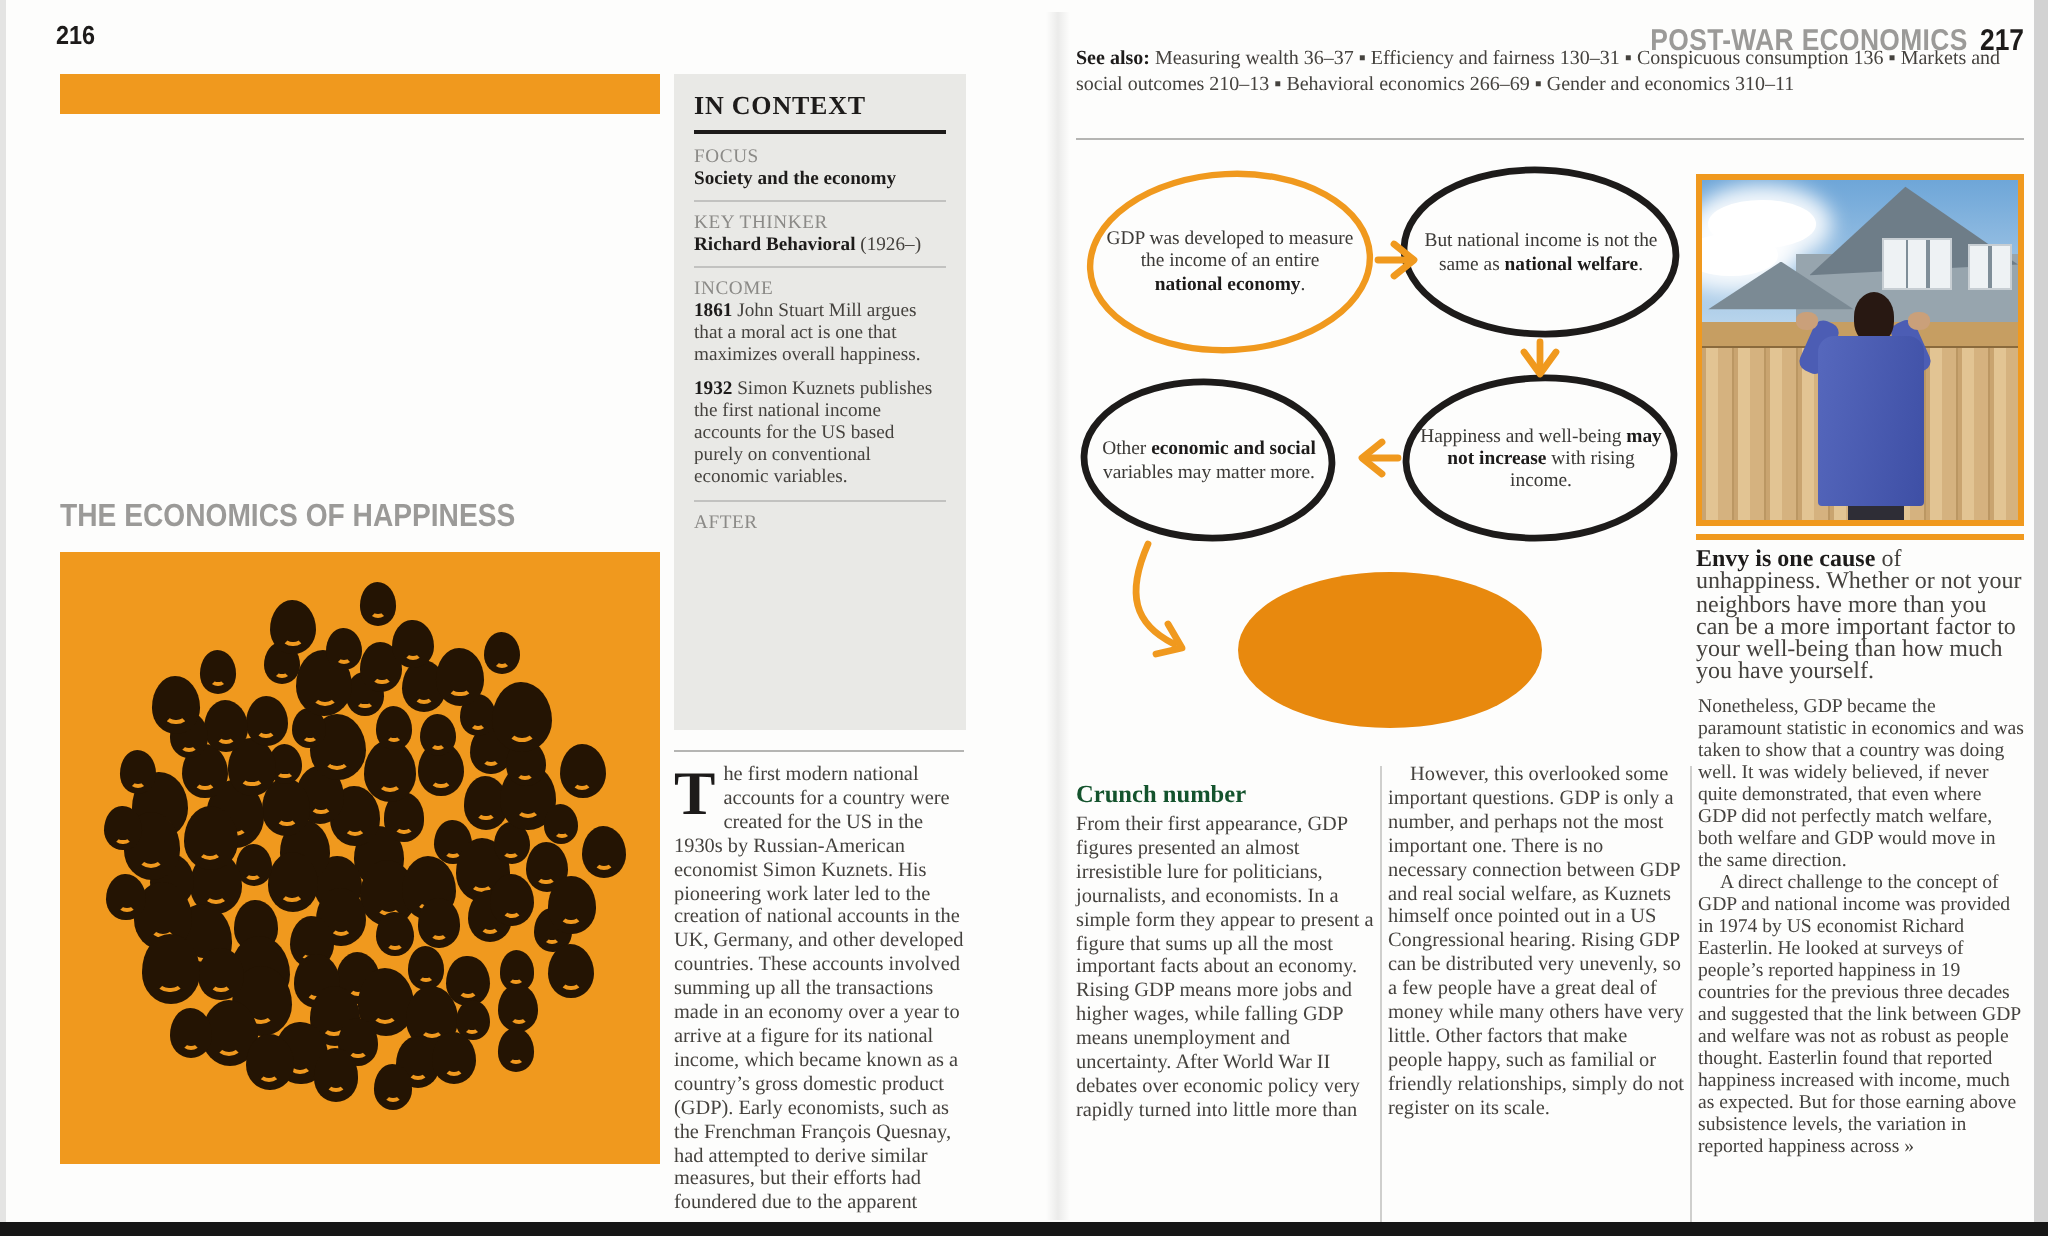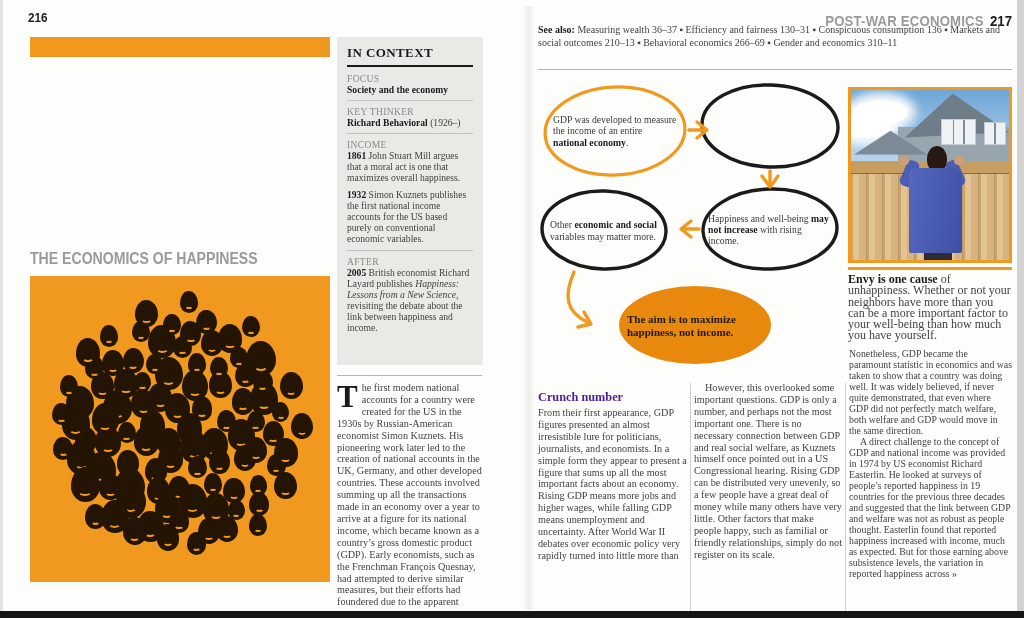--- a/index.html
+++ b/index.html
@@ -37,21 +37,21 @@
   .vrule{width:1px;background:#cfcfcd;}
   .gutter{background:linear-gradient(90deg,rgba(0,0,0,0),rgba(0,0,0,.07),rgba(0,0,0,0));}
   
   .rp-header{left:700px;top:12px;width:312px;text-align:right;white-space:nowrap;
          font:700 15px "Liberation Sans",sans-serif;transform:scaleX(.88);transform-origin:right;}
   .rp-header .sect{color:#9b9a98;letter-spacing:.2px;}
   .rp-header .num{color:#1d1b1a;margin-left:7px;}
   .see-also{left:538px;top:24px;width:474px;font-size:10px;line-height:12.5px;color:#45423e;}
   .see-also b{color:#1d1b1a;}
   
-  .bubble-text{position:absolute;display:flex;align-items:center;justify-content:center;text-align:left;
+  .bubble-text{position:absolute;display:flex;align-items:center;justify-content:center;text-align:center;
          font-size:9.7px;line-height:11.3px;color:#3c3a37;}
   .bubble-text b{color:#1d1b1a;}
   .concl-text{font:700 11px/12.8px "Liberation Serif",serif;color:#1d1b1a;}
   
   .photo{left:848px;top:87px;width:164px;height:176px;border:3px solid #f0991e;box-sizing:border-box;overflow:hidden;background:#bfd7ea;}
   .photo *{position:absolute;}
   .sky{left:0;top:0;width:100%;height:60%;background:linear-gradient(#6ea6d8,#d8e8f4);}
   .cloud{background:#fff;border-radius:50%;box-shadow:0 0 10px 8px rgba(255,255,255,.9);}
   .roof-main{left:34%;top:2%;width:66%;height:26%;background:#6e7d88;
          clip-path:polygon(0 100%,46% 0,100% 88%);}
@@ -64,21 +64,21 @@
   .rail{left:0;top:42%;width:100%;height:7%;background:#c69e62;border-bottom:1px solid #8a6a3c;}
   .head{background:#281812;border-radius:50% 50% 46% 46%;}
   .shirt{background:linear-gradient(100deg,#5668bd,#3e4fa5);border-radius:8px 8px 2px 2px;}
   .arm{background:#4c5db4;border-radius:5px;}
   .hand{background:#caa07a;border-radius:45%;}
   .legs{background:#2e2d36;}
   
   .cap-rule{left:848px;top:267px;width:164px;height:3px;background:#f0991e;}
   .caption{left:848px;top:274px;width:164px;font-size:12px;line-height:11.3px;color:#45423e;}
   .caption b{color:#1d1b1a;}
-  .colhead{font:700 12.3px "Liberation Serif",serif;color:#4c1d95;margin:8px 0 2px 0 !important;}
+  .colhead{font:700 12.3px "Liberation Serif",serif;color:#14532d;margin:8px 0 2px 0 !important;}
   .indent{text-indent:11px;}
   .col4{font-size:9.8px;line-height:11px;}
   
   .edge-bottom{left:0;top:611px;width:1024px;height:7px;background:#161616;}
   .edge-right{left:1017px;top:0;width:7px;height:618px;background:#d2d2d2;}
   .edge-left{left:0;top:0;width:3px;height:618px;background:#e4e4e3;}
 </style>
 </head>
 <body>
 
@@ -381,21 +381,20 @@
     <div class="ctx-strong">Society and the economy</div>
     <div class="ctx-rule"></div>
     <div class="ctx-label">KEY THINKER</div>
     <div><b class="ctx-strong">Richard Behavioral</b><span> (1926–)</span></div>
     <div class="ctx-rule"></div>
     <div class="ctx-label">INCOME</div>
     <div class="ctx-item"><b>1861</b><span> John Stuart Mill argues that a moral act is one that maximizes overall happiness.</span></div>
     <div class="ctx-item"><b>1932</b><span> Simon Kuznets publishes the first national income accounts for the US based purely on conventional economic variables.</span></div>
     <div class="ctx-rule"></div>
     <div class="ctx-label">AFTER</div>
-    <div class="ctx-item"><b>2005</b><span> British economist Richard Layard publishes </span><i>Happiness: Lessons from a New Science</i><span>, revisiting the debate about the link between happiness and income.</span></div>
   </aside>
 
   <div class="abs rule-h" style="left:337px;top:375px;width:145px;"></div>
   <div class="abs bodycol" style="left:337px;top:382px;width:146px;">
     <p><span class="dropcap">T</span><span>he first modern national accounts for a country were created for the US in the 1930s by Russian-American economist Simon Kuznets. His pioneering work later led to the creation of national accounts in the UK, Germany, and other developed countries. These accounts involved summing up all the transactions made in an economy over a year to arrive at a figure for its national income, which became known as a country’s gross domestic product (GDP). Early economists, such as the Frenchman François Quesnay, had attempted to derive similar measures, but their efforts had foundered due to the apparent</span></p>
   </div>
 
   <div class="abs gutter" style="left:523px;top:6px;width:12px;height:604px;"></div>
 
   <div class="abs rp-header">
@@ -420,28 +419,28 @@
         <path d="M225,98 L233,109 L241,98"></path>
       <path d="M162,151 L147,151"></path>
         <path d="M154,143 L144,151 L154,159"></path>
       <path d="M37,194 C26,219 30,234 50,244"></path>
         <path d="M41,249 L54,246 L47,234"></path>
     </g>
   </svg>
   <div class="bubble-text" style="left:553px;top:104px;width:124px;height:54px;">
       <span><span>GDP was developed to measure the income of an entire </span><b>national economy</b><span>.</span></span>
     </div>
+  <div class="bubble-text" style="left:711px;top:102px;width:119px;height:49px;">
+      <span><span>But national income is not the same as </span><b>national welfare</b><span>.</span></span>
+    </div>
   <div class="bubble-text" style="left:708px;top:205px;width:125px;height:49px;">
       <span><span>Happiness and well-being </span><b>may not increase</b><span> with rising income.</span></span>
     </div>
   <div class="bubble-text" style="left:550px;top:206px;width:109px;height:49px;">
       <span><span>Other </span><b>economic and social</b><span> variables may matter more.</span></span>
-    </div>
-  <div class="bubble-text concl-text" style="left:627px;top:302px;width:136px;height:48px;">
-      <span>The aim is to maximize happiness, not income.</span>
     </div>
 
   <div class="abs photo">
     <div class="sky"></div>
     <div class="cloud" style="left:2%;top:6%;width:34%;height:14%;"></div>
     <div class="cloud" style="left:-6%;top:16%;width:30%;height:12%;"></div>
     <div class="wall"></div>
     <div class="roof-main"></div>
     <div class="roofL"></div>
     <div class="win" style="left:57%;top:17%;width:21%;height:14%;">

